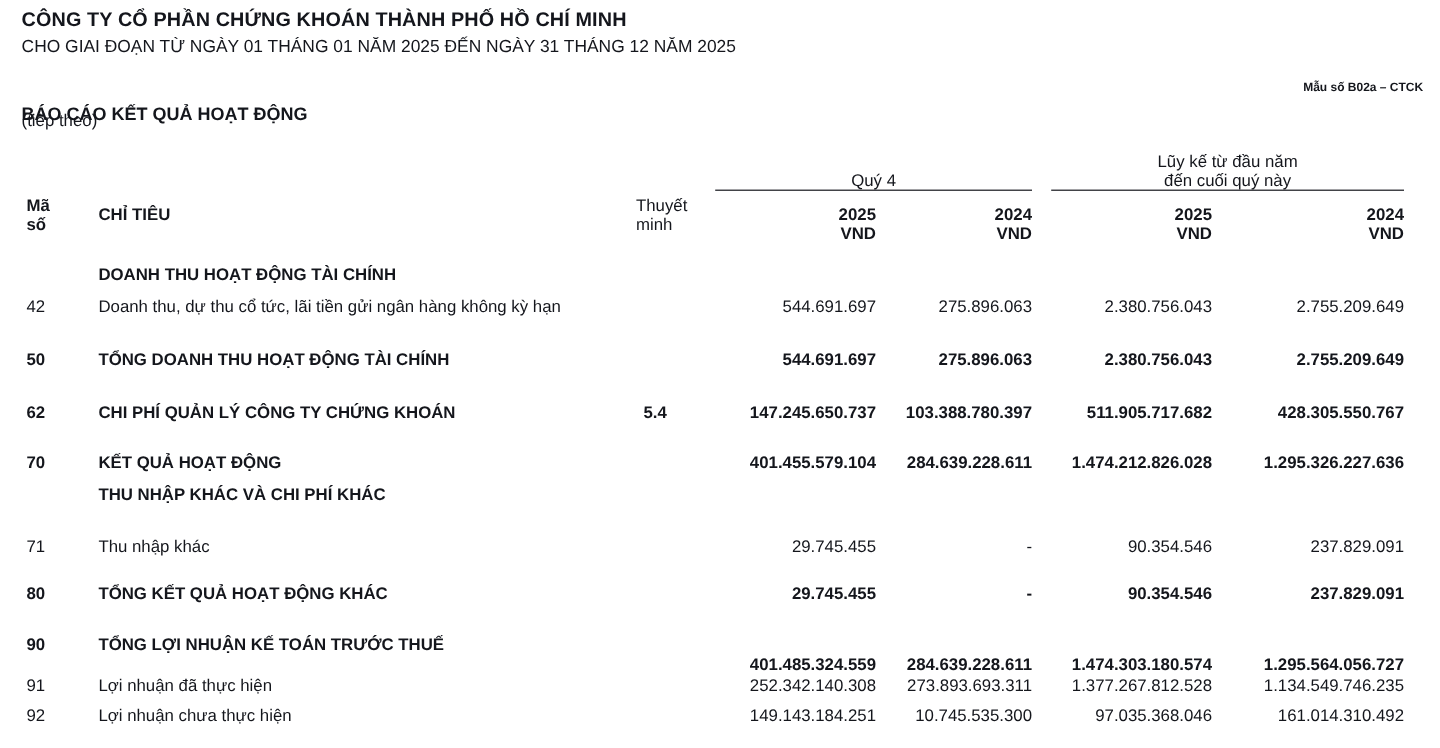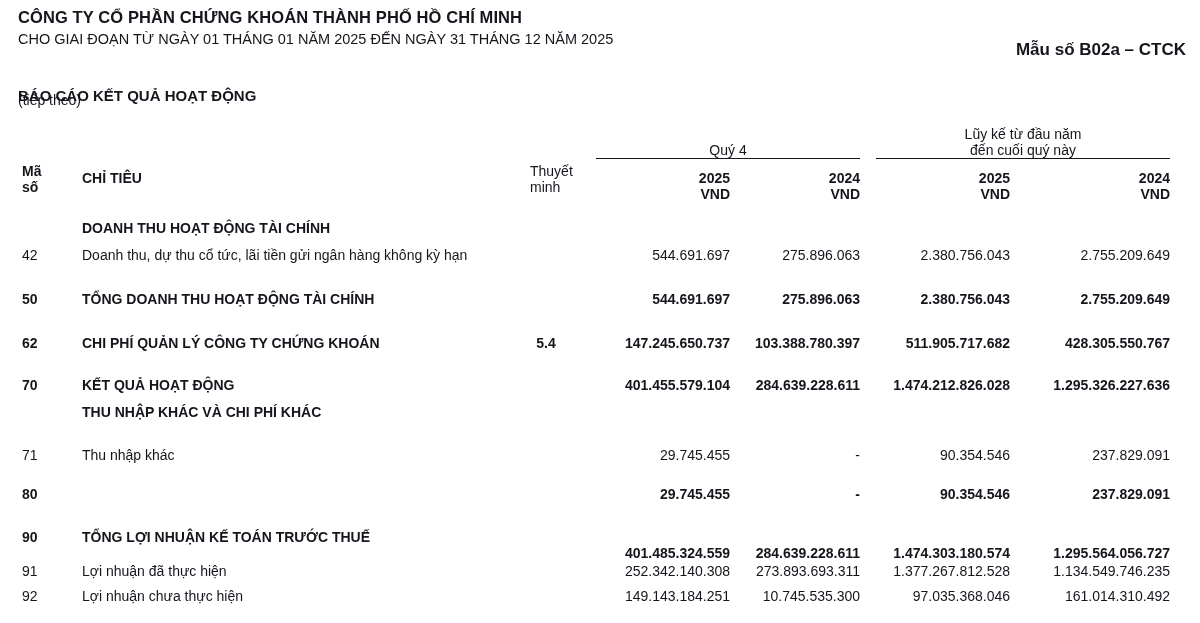--- a/index.html
+++ b/index.html
@@ -37,22 +37,22 @@
     position: absolute;
     left: 18px;
     top: 31px;
     font-size: 14.5px;
     font-weight: normal;
     white-space: nowrap;
   }
   .form-code {
     position: absolute;
     right: 14px;
-    top: 40px;
-    font-size: 17px;
+    top: 68px;
+    font-size: 10px;
     font-weight: bold;
     white-space: nowrap;
   }
   .report-title {
     position: absolute;
     left: 18px;
     top: 71px;
     font-size: 15px;
     font-weight: bold;
     white-space: nowrap;
@@ -271,20 +271,21 @@
         <span class="code">71</span>
         <span class="label">Thu nhập khác</span>
         <span class="note"></span>
         <span class="v1">29.745.455</span>
         <span class="v2">-</span>
         <span class="v3">90.354.546</span>
         <span class="v4">237.829.091</span>
       </div>
       <div class="row bold" style="top: 484px;">
         <span class="code">80</span>
+        <span class="label">TỔNG KẾT QUẢ HOẠT ĐỘNG KHÁC</span>
         <span class="note"></span>
         <span class="v1">29.745.455</span>
         <span class="v2">-</span>
         <span class="v3">90.354.546</span>
         <span class="v4">237.829.091</span>
       </div>
       <div class="row bold" style="top: 527px;">
         <span class="code">90</span>
         <span class="label">TỔNG LỢI NHUẬN KẾ TOÁN TRƯỚC THUẾ</span>
         <span class="note"></span>

